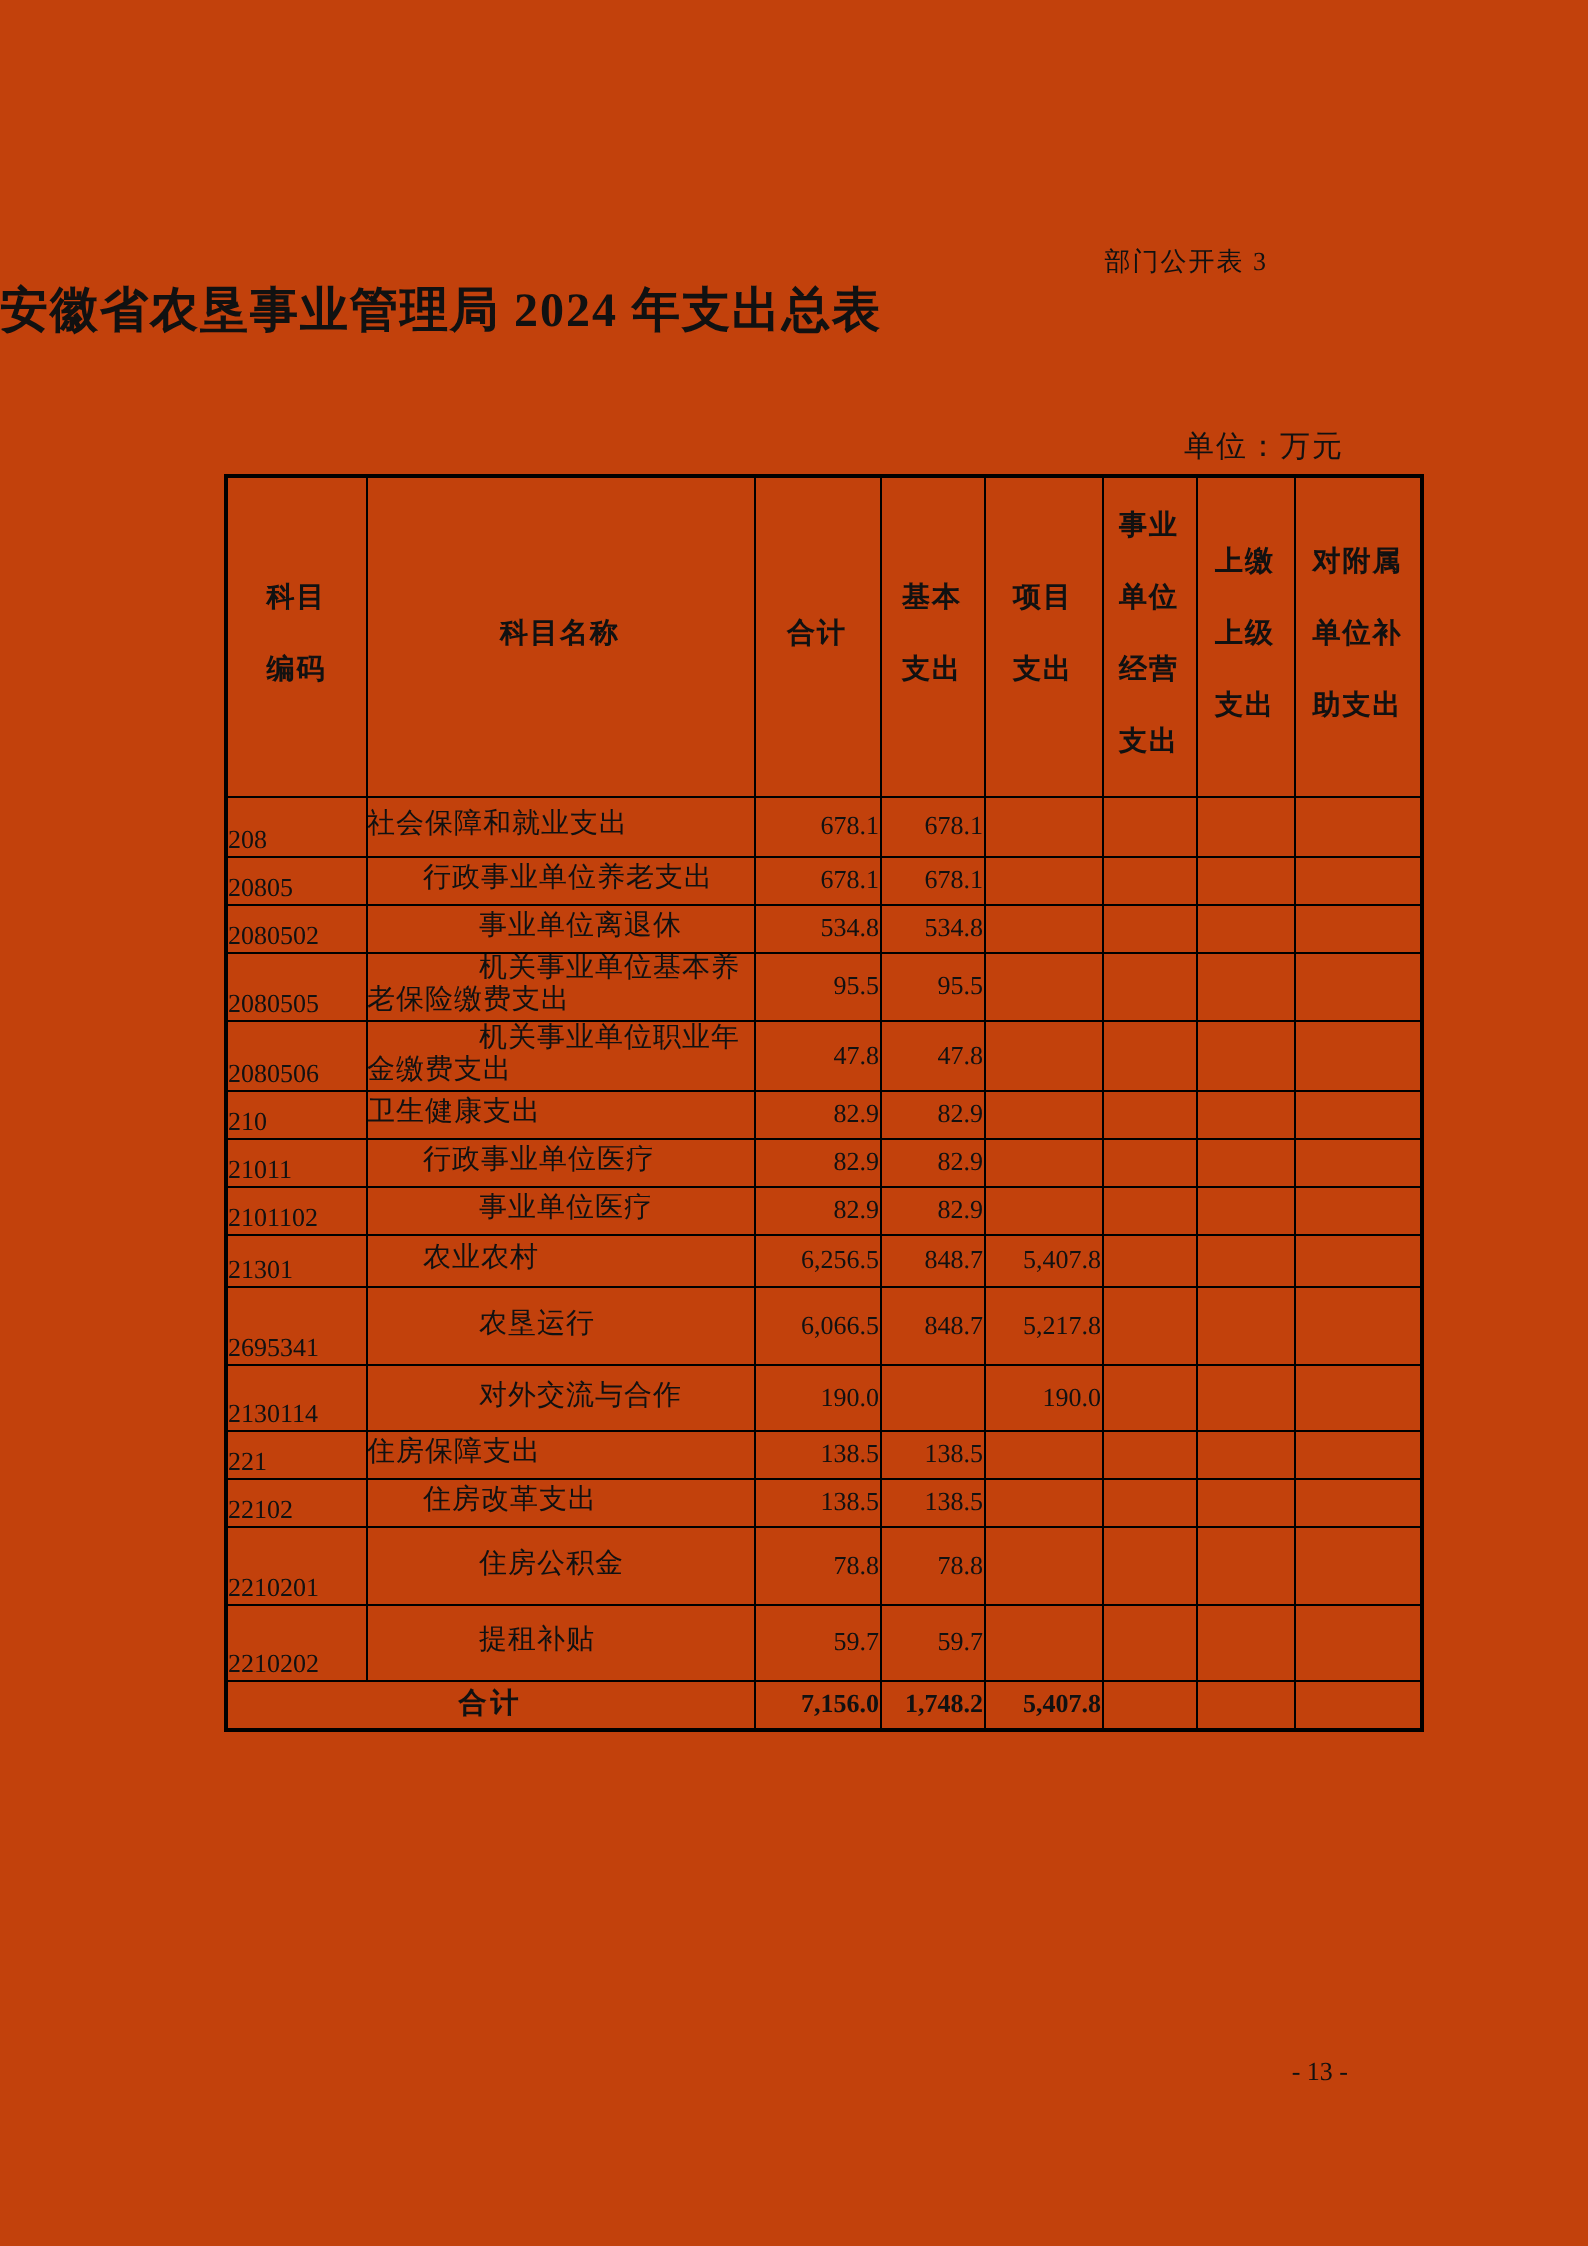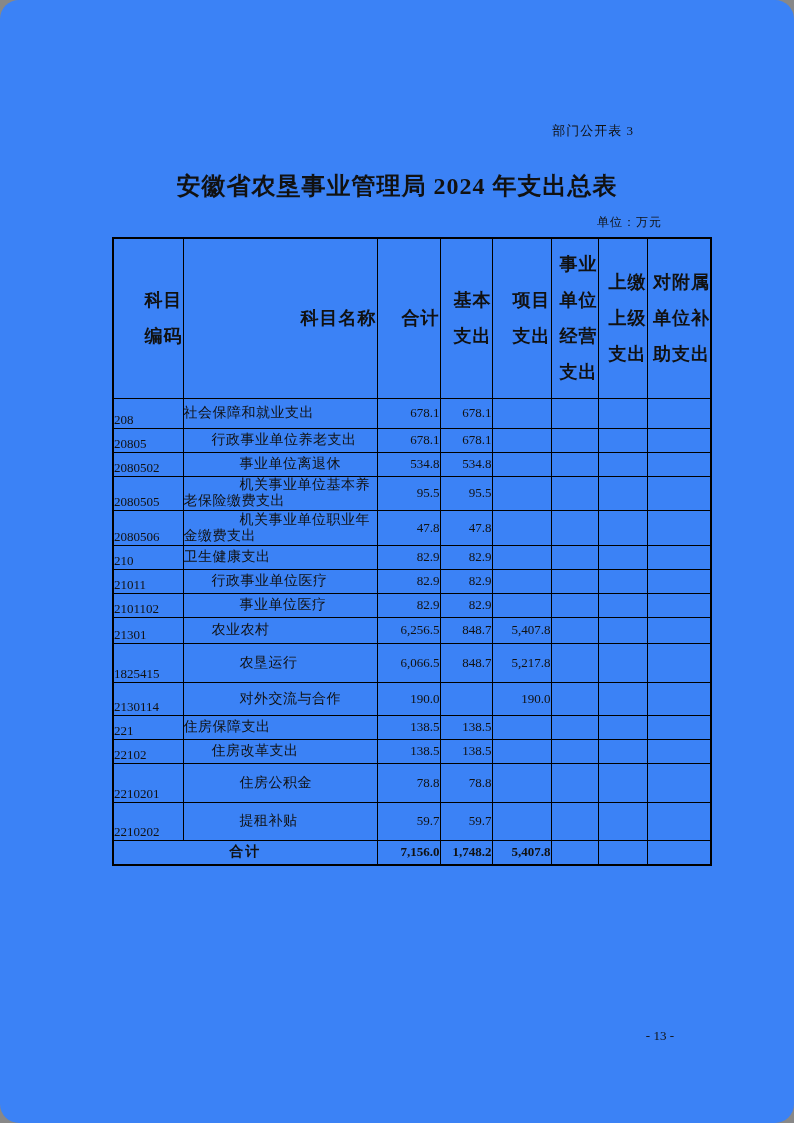--- a/index.html
+++ b/index.html
@@ -1,54 +1,53 @@
 <!DOCTYPE html>
 <html><head>
 <meta charset="utf-8">
 <style>
   html,body{margin:0;padding:0;background:#888;}
   *{box-sizing:border-box;}
   .page{
     position:relative;
     width:794px;height:1123px;
-    background:#3b82f6;
+    background:#c2410c;
     margin:0 auto;
     font-family:"Liberation Serif","DejaVu Serif",serif;
     color:#111111;
     overflow:hidden;
-    border-radius:19px;
   }
   .corner-note{
     position:absolute;top:122px;right:160px;
     font-size:13px;letter-spacing:1px;
   }
   .doc-title{
-    position:absolute;top:170px;left:0;width:100%;
-    text-align:center;
+    position:absolute;top:139px;left:0;width:100%;
+    text-align:left;
     font-size:24px;font-weight:bold;letter-spacing:1px;
   }
   .unit-note{
-    position:absolute;top:214px;right:132px;
-    font-size:12px;letter-spacing:1px;
+    position:absolute;top:214px;right:122px;
+    font-size:15px;letter-spacing:1px;
   }
   table.budget{
     position:absolute;left:112px;top:237px;
     width:598px;
     border-collapse:collapse;
     table-layout:fixed;
   }
   table.budget td, table.budget th{
     border:1px solid #000;
     padding:0;
     overflow:hidden;
   }
   table.budget{border:2px solid #000;}
   th.hdr{
-    font-size:18px;font-weight:bold;
-    text-align:right;vertical-align:middle;
+    font-size:14px;font-weight:bold;
+    text-align:center;vertical-align:middle;
     line-height:36px;
     white-space:pre-line;
     letter-spacing:1px;
   }
   td.code{
     font-size:13px;
     text-align:left;vertical-align:bottom;
     padding:0 0 3px 5px;
     font-family:"Liberation Serif","DejaVu Serif",serif;
   }
@@ -207,21 +206,21 @@
           <td class="code">21301</td>
           <td class="name lvl1">农业农村</td>
           <td class="num">6,256.5</td>
           <td class="num">848.7</td>
           <td class="num">5,407.8</td>
           <td class="num"></td>
           <td class="num"></td>
           <td class="num"></td>
         </tr>
         <tr style="height: 39px;">
-          <td class="code">1825415</td>
+          <td class="code">2695341</td>
           <td class="name lvl2">农垦运行</td>
           <td class="num">6,066.5</td>
           <td class="num">848.7</td>
           <td class="num">5,217.8</td>
           <td class="num"></td>
           <td class="num"></td>
           <td class="num"></td>
         </tr>
         <tr style="height: 33px;">
           <td class="code">2130114</td>

